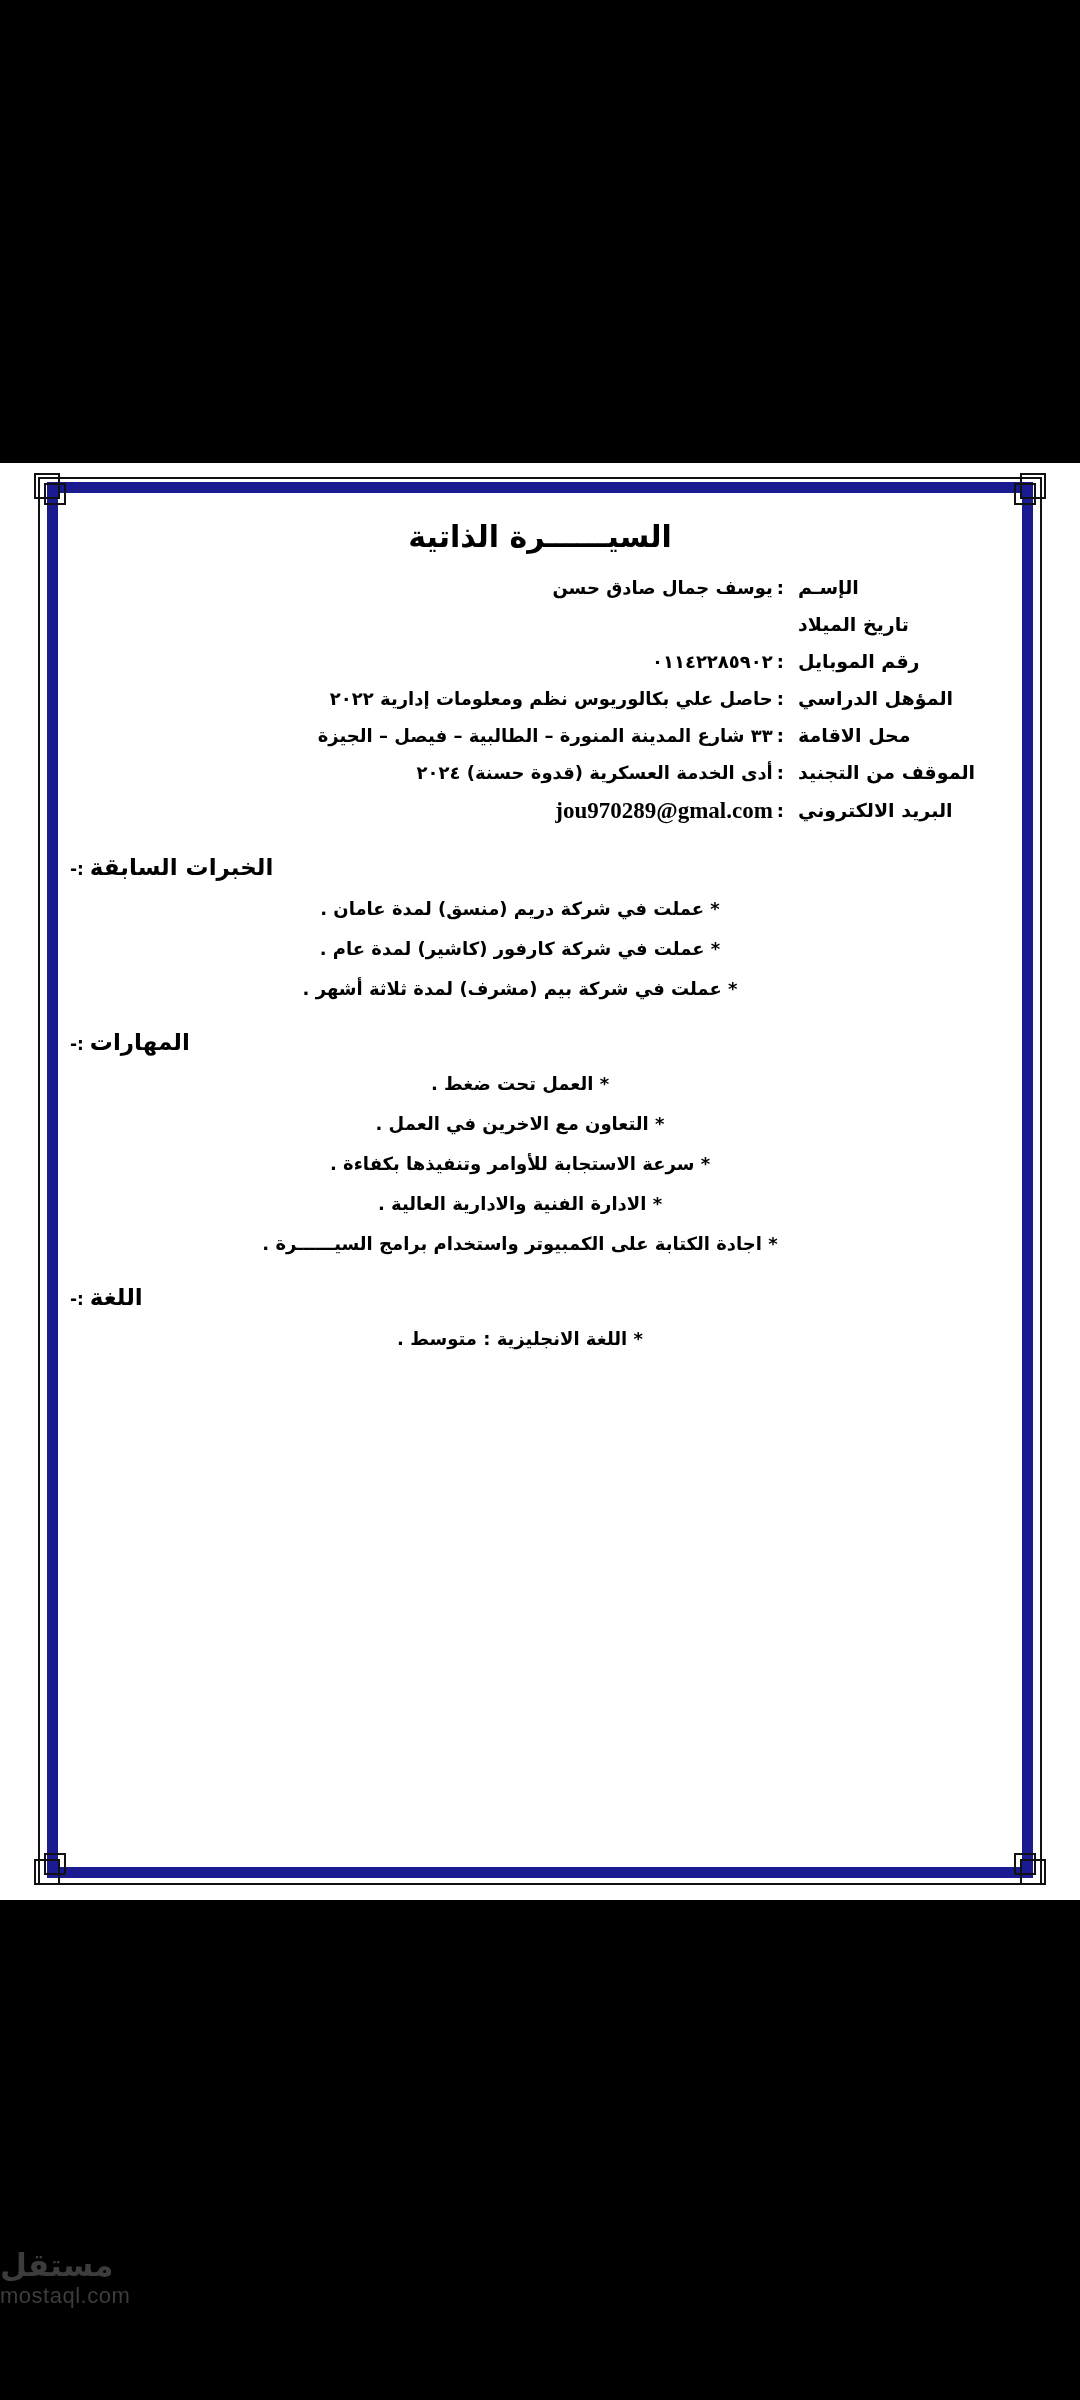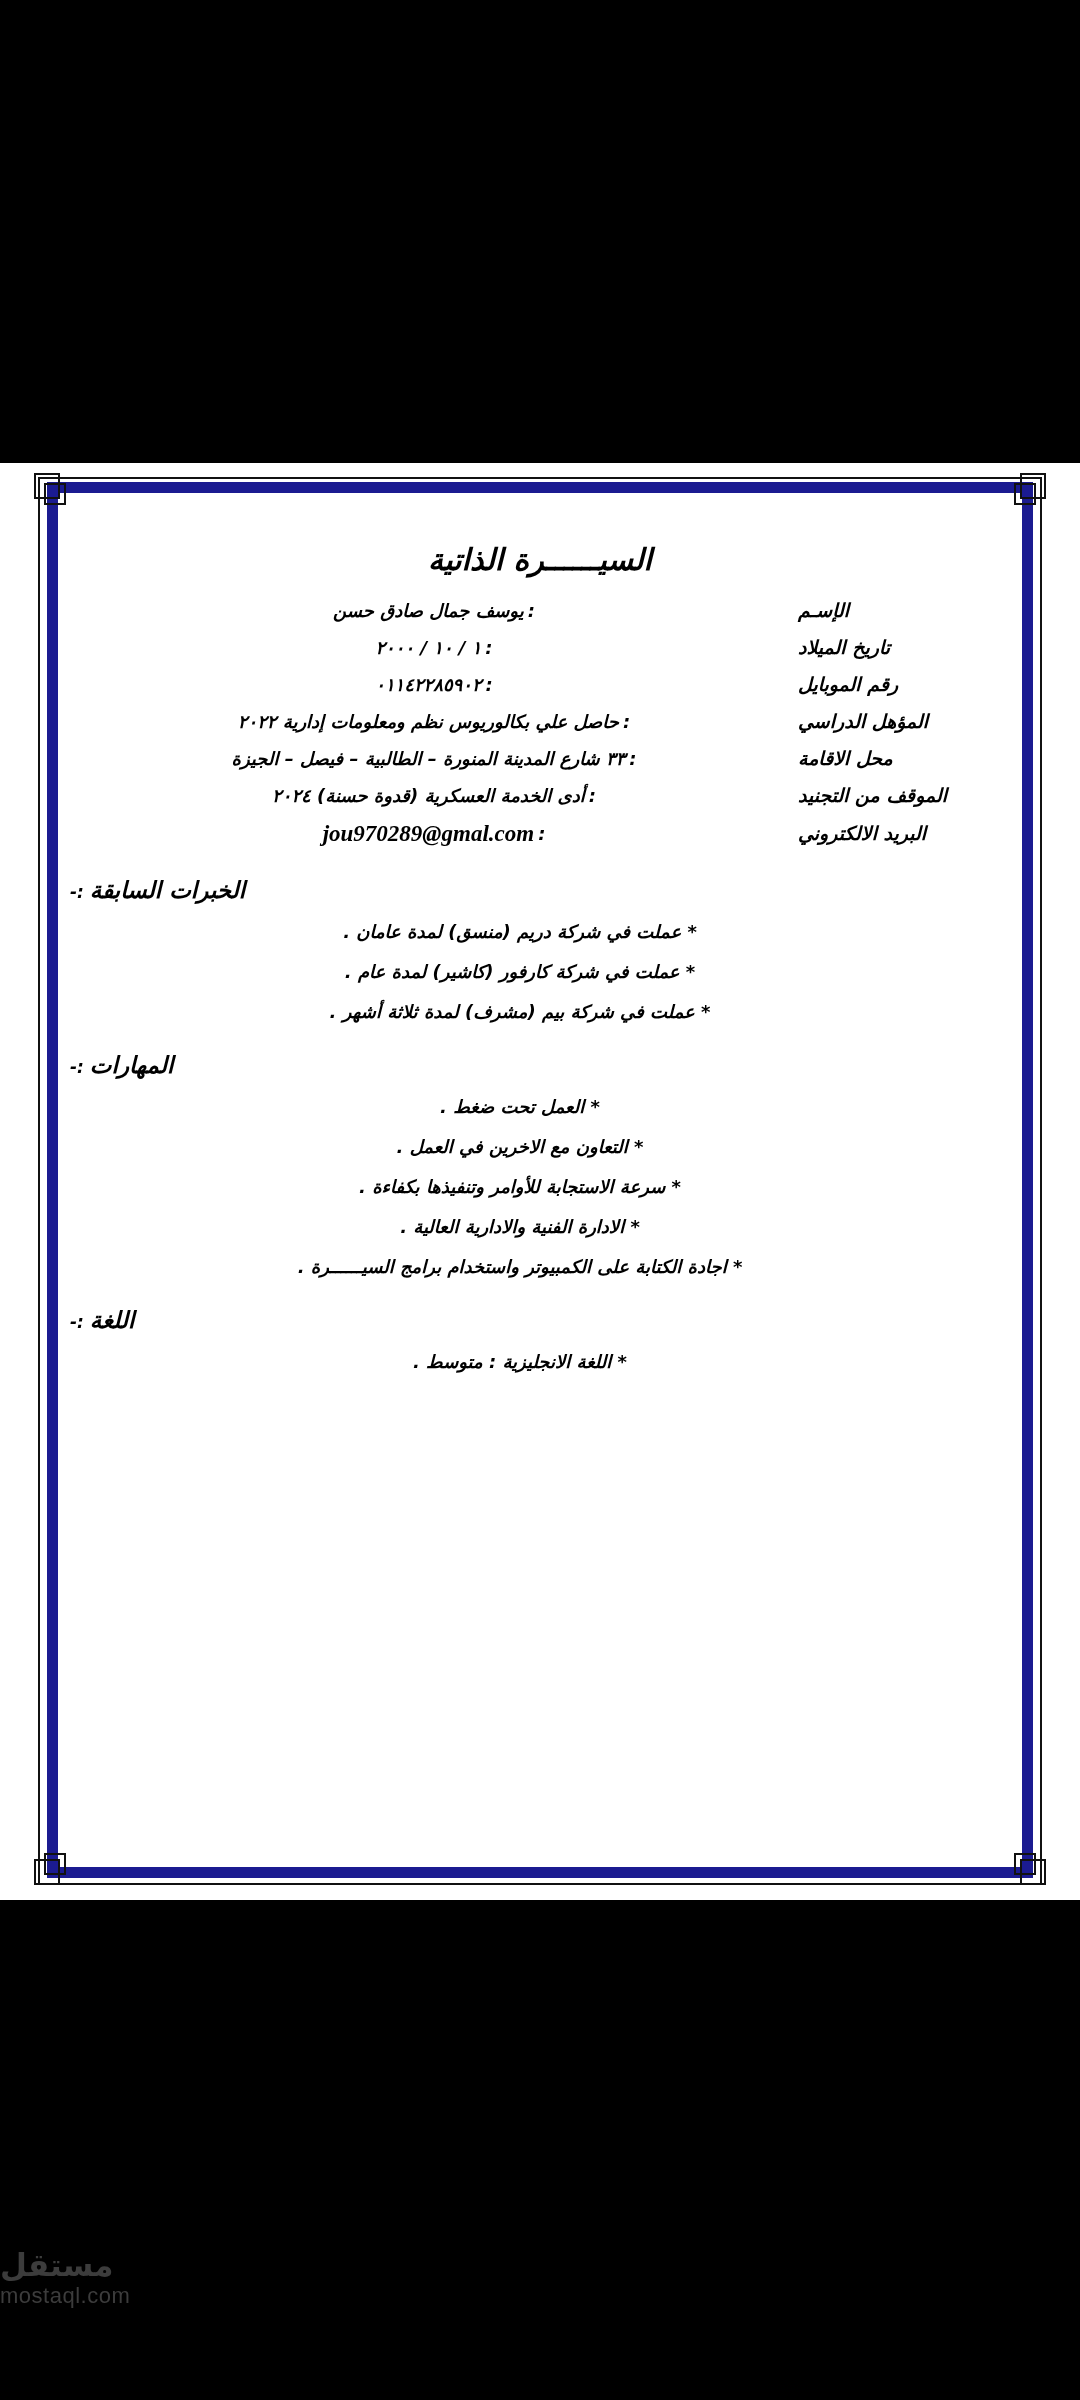--- a/index.html
+++ b/index.html
@@ -83,27 +83,26 @@
   }
   .corner-in.ci-tl { left: 44px;  top: 483px; }
   .corner-in.ci-tr { left: 1014px; top: 483px; }
   .corner-in.ci-bl { left: 44px;  top: 1853px; }
   .corner-in.ci-br { left: 1014px; top: 1853px; }
 
   
   .doc-body {
     position: absolute;
     left: 70px;
-    top: 520px;
+    top: 497px;
     width: 940px;
     height: 1355px;
     direction: rtl;
     text-align: right;
     color: #000000;
-    font-style: italic;
   }
 
   .cv-title {
     text-align: center;
     font-size: 30px;
     font-weight: bold;
     letter-spacing: 0px;
     margin-top: 22px;
     margin-bottom: 22px;
     font-family: "DejaVu Sans", "Liberation Sans", sans-serif;
@@ -131,21 +130,21 @@
     letter-spacing: 1.2px;
     text-align: left;
     padding-left: 10px;
     white-space: nowrap;
   }
 
   .info-value-wrap {
     flex: 1 1 auto;
     font-size: 18px;
     font-weight: bold;
-    text-align: center;
+    text-align: right;
     white-space: nowrap;
     overflow: visible;
     padding-left: 14px;
   }
 
   .colon { padding: 0 4px; }
 
   .value-ltr {
     direction: ltr;
     unicode-bidi: embed;
@@ -241,23 +240,20 @@
 
       <div class="info-row">
         <div class="info-label">الإسـم</div>
         <div class="info-value-wrap">
           <span class="colon">:</span><span>يوسف جمال صادق حسن</span>
         </div>
       </div>
 
       <div class="info-row">
         <div class="info-label">تاريخ الميلاد</div>
-        <div class="info-value-wrap">
-          <span class="colon">:</span><span>١ / ١٠ / ٢٠٠٠</span>
-        </div>
       </div>
 
       <div class="info-row">
         <div class="info-label">رقم الموبايل</div>
         <div class="info-value-wrap">
           <span class="colon">:</span><span>٠١١٤٢٢٨٥٩٠٢</span>
         </div>
       </div>
 
       <div class="info-row">

